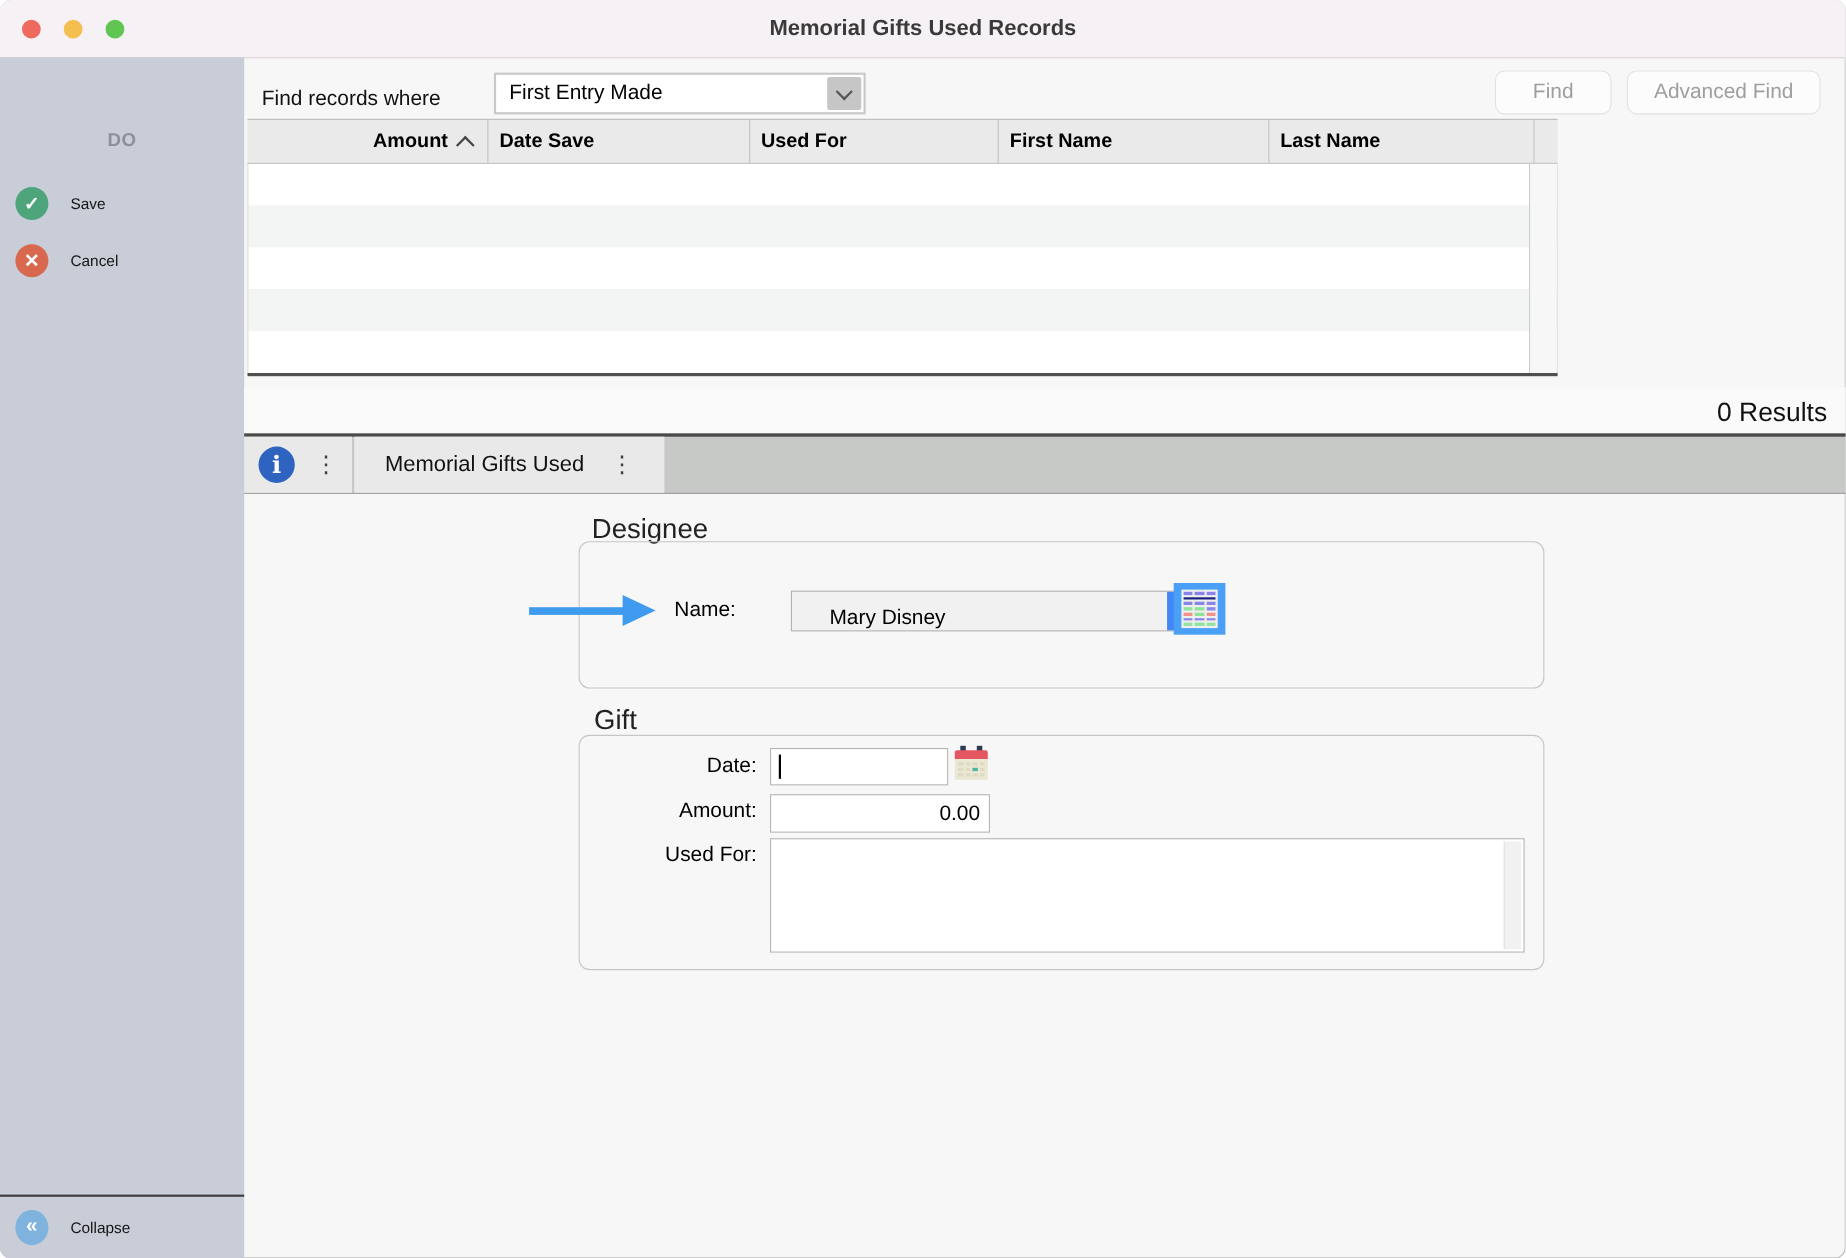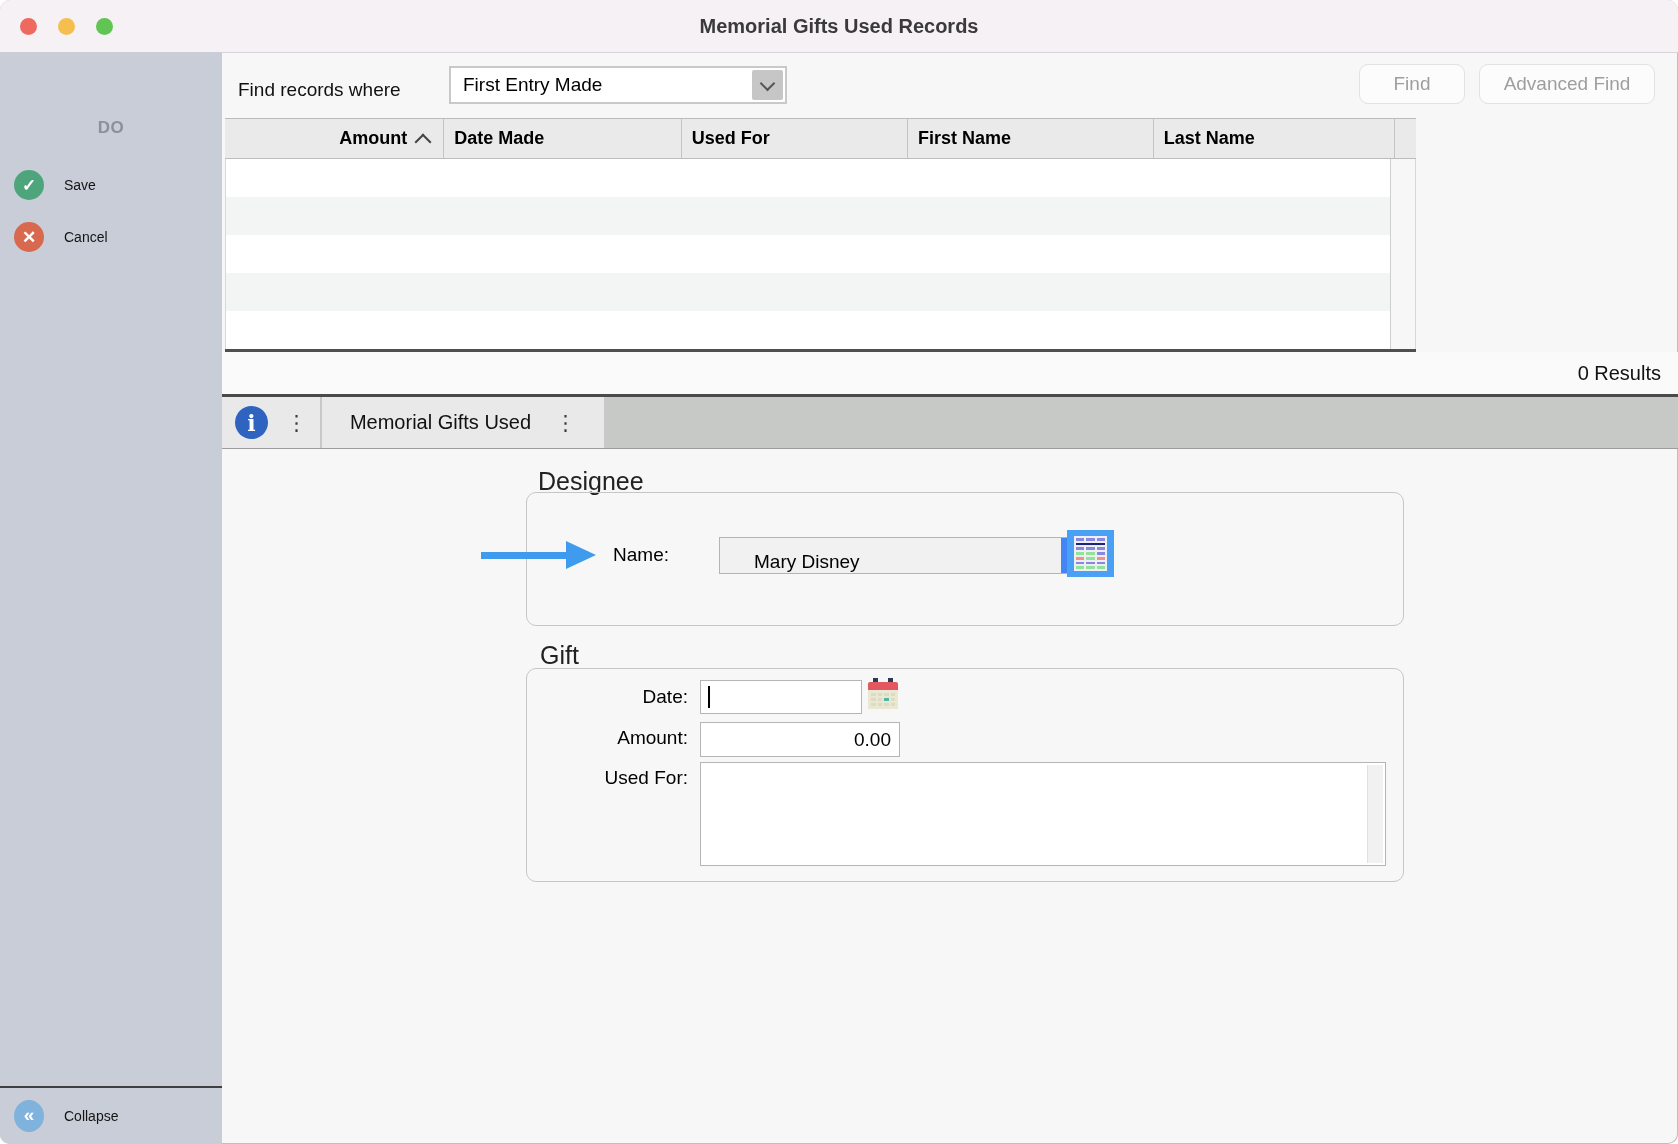--- a/index.html
+++ b/index.html
@@ -41,39 +41,39 @@
            display:flex;align-items:center;justify-content:center;}
   .chev{width:9px;height:9px;border-right:2px solid #555;border-bottom:2px solid #555;
         transform:rotate(45deg);margin-top:-4px;}
   .btn{position:absolute;top:64px;height:40px;border-radius:9px;background:#fcfcfc;
        border:1px solid #e2e2e2;color:#9e9e9e;font-size:19px;display:flex;align-items:center;
        justify-content:center;box-sizing:border-box;}
   .btn-find{left:1359px;width:106px;}
   .btn-advfind{left:1479px;width:176px;}
 
   
-  .rtable{position:absolute;left:225px;top:118px;width:1191px;}
+  .rtable{position:absolute;left:225px;top:108px;width:1191px;}
   .thead{position:relative;height:41px;background:#e9eae9;border-top:1px solid #bcbcbc;
          border-bottom:1px solid #bcbcbc;box-sizing:border-box;display:flex;}
   .th{position:relative;display:flex;align-items:center;font-size:18px;font-weight:bold;color:#000;
       box-sizing:border-box;padding-left:10px;}
   .th + .th{border-left:1px solid #c4c4c4;}
   .th-amount{width:263px;justify-content:flex-end;padding-right:14px;gap:10px;}
   .th-dateused{width:290px;} .th-usedfor{width:276px;} .th-first{width:300px;} .th-last{width:295px;}
   .th-gutter{width:24px;border-left:1px solid #c4c4c4;}
   .sort-asc{width:10px;height:10px;border-left:2px solid #444;border-top:2px solid #444;
             transform:rotate(45deg);margin-top:6px;}
   .tbody{position:relative;border-left:1px solid #d8d8d8;border-right:1px solid #d8d8d8;box-sizing:border-box;}
   .trow{height:38px;}
   .trow.odd{background:#ffffff;} .trow.even{background:#f3f4f4;}
   .tbody-gutter{position:absolute;top:0;bottom:0;right:24px;width:0;border-right:1px solid #cfcfcf;}
   .tbody-gutter-bg{position:absolute;top:0;bottom:0;right:0;width:24px;background:#f7f7f7;}
   .table-bottom{height:3px;background:#4f4f4f;}
   .results-bar{position:absolute;left:222px;right:0;top:352px;height:42px;background:#fafafa;}
-  .results-text{position:absolute;right:17px;top:10px;font-size:20px;color:#111;}
+  .results-text{position:absolute;right:17px;top:10px;font-size:24px;color:#111;}
 
   
   .tabbar{position:absolute;left:222px;right:0;top:394px;height:55px;background:#c7c9c7;
           border-top:3px solid #4a4a4a;border-bottom:1px solid #9d9d9d;box-sizing:border-box;
           display:flex;}
   .seg{background:#e9e9e9;display:flex;align-items:center;}
   .seg-info{width:98px;justify-content:center;gap:18px;margin-right:2px;}
   .seg-tab{width:282px;justify-content:center;gap:24px;}
   .info-circle{width:33px;height:33px;border-radius:50%;background:#2f63c0;color:#fff;
                display:flex;align-items:center;justify-content:center;
@@ -185,21 +185,21 @@
     <span>Advanced Find</span>
   </div>
 
   <div class="rtable">
     <div class="thead">
       <div class="th th-amount">
         <span>Amount</span>
         <span class="sort-asc"></span>
       </div>
       <div class="th th-dateused">
-        <span>Date Made</span>
+        <span>Date Save</span>
       </div>
       <div class="th th-usedfor">
         <span>Used For</span>
       </div>
       <div class="th th-first">
         <span>First Name</span>
       </div>
       <div class="th th-last">
         <span>Last Name</span>
       </div>

